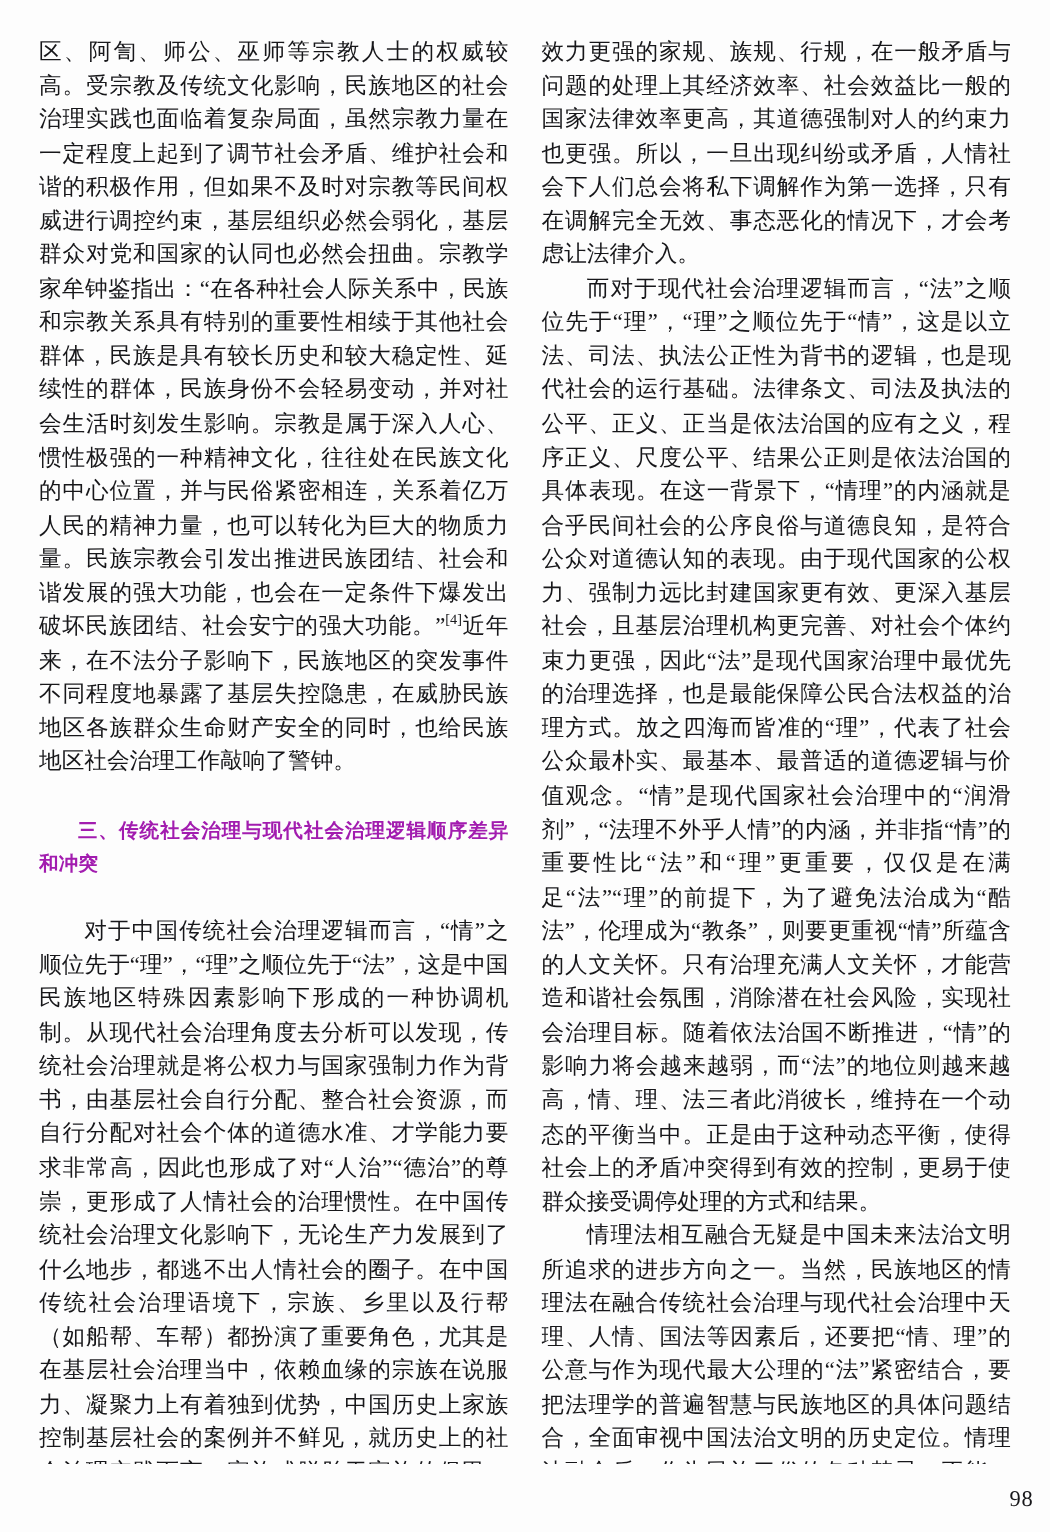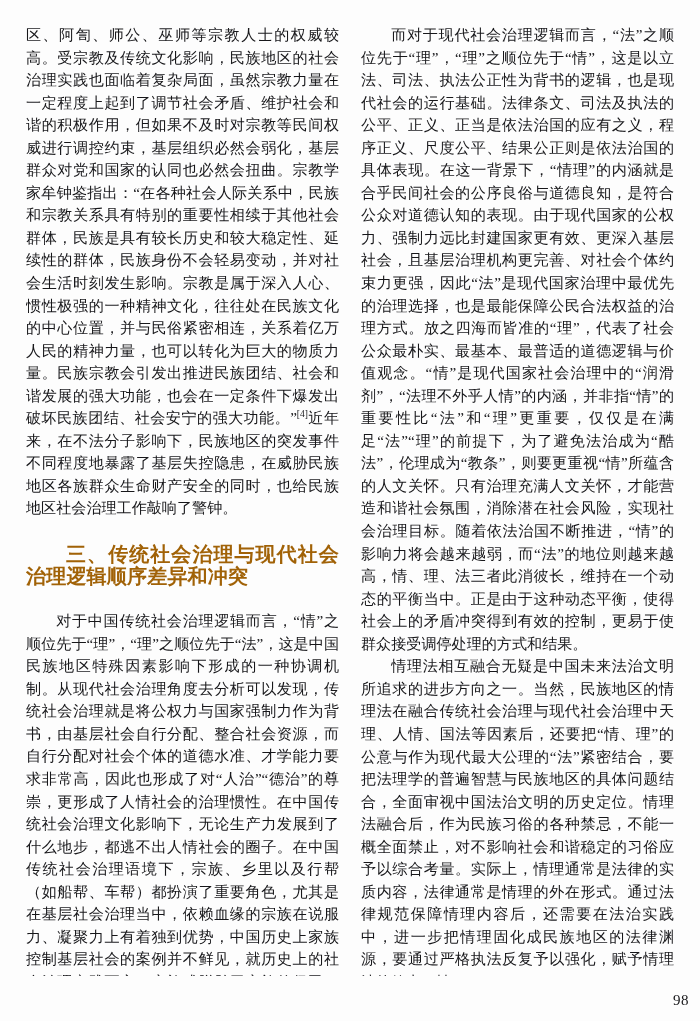--- a/index.html
+++ b/index.html
@@ -51,28 +51,28 @@
     font-family: "Liberation Serif", "DejaVu Serif", serif;
     color: #17171a;
     -webkit-font-smoothing: antialiased;
   }
   p.cont {
     text-indent: 0;
   }
   h2.section-heading {
     margin: 0;
     padding: 0;
-    font-size: 20px;
+    font-size: 13px;
     line-height: 22.55px;
     font-weight: bold;
     text-indent: 2em;
     text-align: justify;
     text-justify: inter-ideograph;
     font-family: "Liberation Sans", "DejaVu Sans", sans-serif;
-    color: #a16207;
+    color: #a21caf;
     letter-spacing: 0.2px;
   }
   .gap-before-heading { height: 22.5px; }
   .gap-after-heading  { height: 22.5px; }
   sup.fn {
     font-size: 9.5px;
     vertical-align: super;
     line-height: 0;
     font-family: "Liberation Serif", "DejaVu Serif", serif;
   }
@@ -103,20 +103,21 @@
       <h2 class="section-heading">三、传统社会治理与现代社会治理逻辑顺序差异和冲突</h2>
 
       <div class="gap-after-heading"></div>
 
       <p class="para">对于中国传统社会治理逻辑而言，“情”之顺位先于“理”，“理”之顺位先于“法”，这是中国民族地区特殊因素影响下形成的一种协调机制。从现代社会治理角度去分析可以发现，传统社会治理就是将公权力与国家强制力作为背书，由基层社会自行分配、整合社会资源，而自行分配对社会个体的道德水准、才学能力要求非常高，因此也形成了对“人治”“德治”的尊崇，更形成了人情社会的治理惯性。在中国传统社会治理文化影响下，无论生产力发展到了什么地步，都逃不出人情社会的圈子。在中国传统社会治理语境下，宗族、乡里以及行帮（如船帮、车帮）都扮演了重要角色，尤其是在基层社会治理当中，依赖血缘的宗族在说服力、凝聚力上有着独到优势，中国历史上家族控制基层社会的案例并不鲜见，就历史上的社会治理实践而言，家族或脱胎于家族的保甲、乡里、行帮制度，固然有着一切人治社会所有的缺点，但在组织基层农村生产、维护农村社会稳定、形成行业社会公序良俗上，保甲、行帮与乡里制度的确具有较好的治理效果，在行政力量与国家权力无力深入基层的历史阶段，“情理法”的社会治理逻辑顺序便会起作用，在基层执行</p>
 
     </div>
 
     <div class="col">
 
+      <p class="para cont">效力更强的家规、族规、行规，在一般矛盾与问题的处理上其经济效率、社会效益比一般的国家法律效率更高，其道德强制对人的约束力也更强。所以，一旦出现纠纷或矛盾，人情社会下人们总会将私下调解作为第一选择，只有在调解完全无效、事态恶化的情况下，才会考虑让法律介入。</p>
 
       <p class="para">而对于现代社会治理逻辑而言，“法”之顺位先于“理”，“理”之顺位先于“情”，这是以立法、司法、执法公正性为背书的逻辑，也是现代社会的运行基础。法律条文、司法及执法的公平、正义、正当是依法治国的应有之义，程序正义、尺度公平、结果公正则是依法治国的具体表现。在这一背景下，“情理”的内涵就是合乎民间社会的公序良俗与道德良知，是符合公众对道德认知的表现。由于现代国家的公权力、强制力远比封建国家更有效、更深入基层社会，且基层治理机构更完善、对社会个体约束力更强，因此“法”是现代国家治理中最优先的治理选择，也是最能保障公民合法权益的治理方式。放之四海而皆准的“理”，代表了社会公众最朴实、最基本、最普适的道德逻辑与价值观念。“情”是现代国家社会治理中的“润滑剂”，“法理不外乎人情”的内涵，并非指“情”的重要性比“法”和“理”更重要，仅仅是在满足“法”“理”的前提下，为了避免法治成为“酷法”，伦理成为“教条”，则要更重视“情”所蕴含的人文关怀。只有治理充满人文关怀，才能营造和谐社会氛围，消除潜在社会风险，实现社会治理目标。随着依法治国不断推进，“情”的影响力将会越来越弱，而“法”的地位则越来越高，情、理、法三者此消彼长，维持在一个动态的平衡当中。正是由于这种动态平衡，使得社会上的矛盾冲突得到有效的控制，更易于使群众接受调停处理的方式和结果。</p>
 
       <p class="para">情理法相互融合无疑是中国未来法治文明所追求的进步方向之一。当然，民族地区的情理法在融合传统社会治理与现代社会治理中天理、人情、国法等因素后，还要把“情、理”的公意与作为现代最大公理的“法”紧密结合，要把法理学的普遍智慧与民族地区的具体问题结合，全面审视中国法治文明的历史定位。情理法融合后，作为民族习俗的各种禁忌，不能一概全面禁止，对不影响社会和谐稳定的习俗应予以综合考量。实际上，情理通常是法律的实质内容，法律通常是情理的外在形式。通过法律规范保障情理内容后，还需要在法治实践中，进一步把情理固化成民族地区的法律渊源，要通过严格执法反复予以强化，赋予情理法律效力。情</p>
 
     </div>
 
   </div>
 
   <div class="page-number">98</div>

